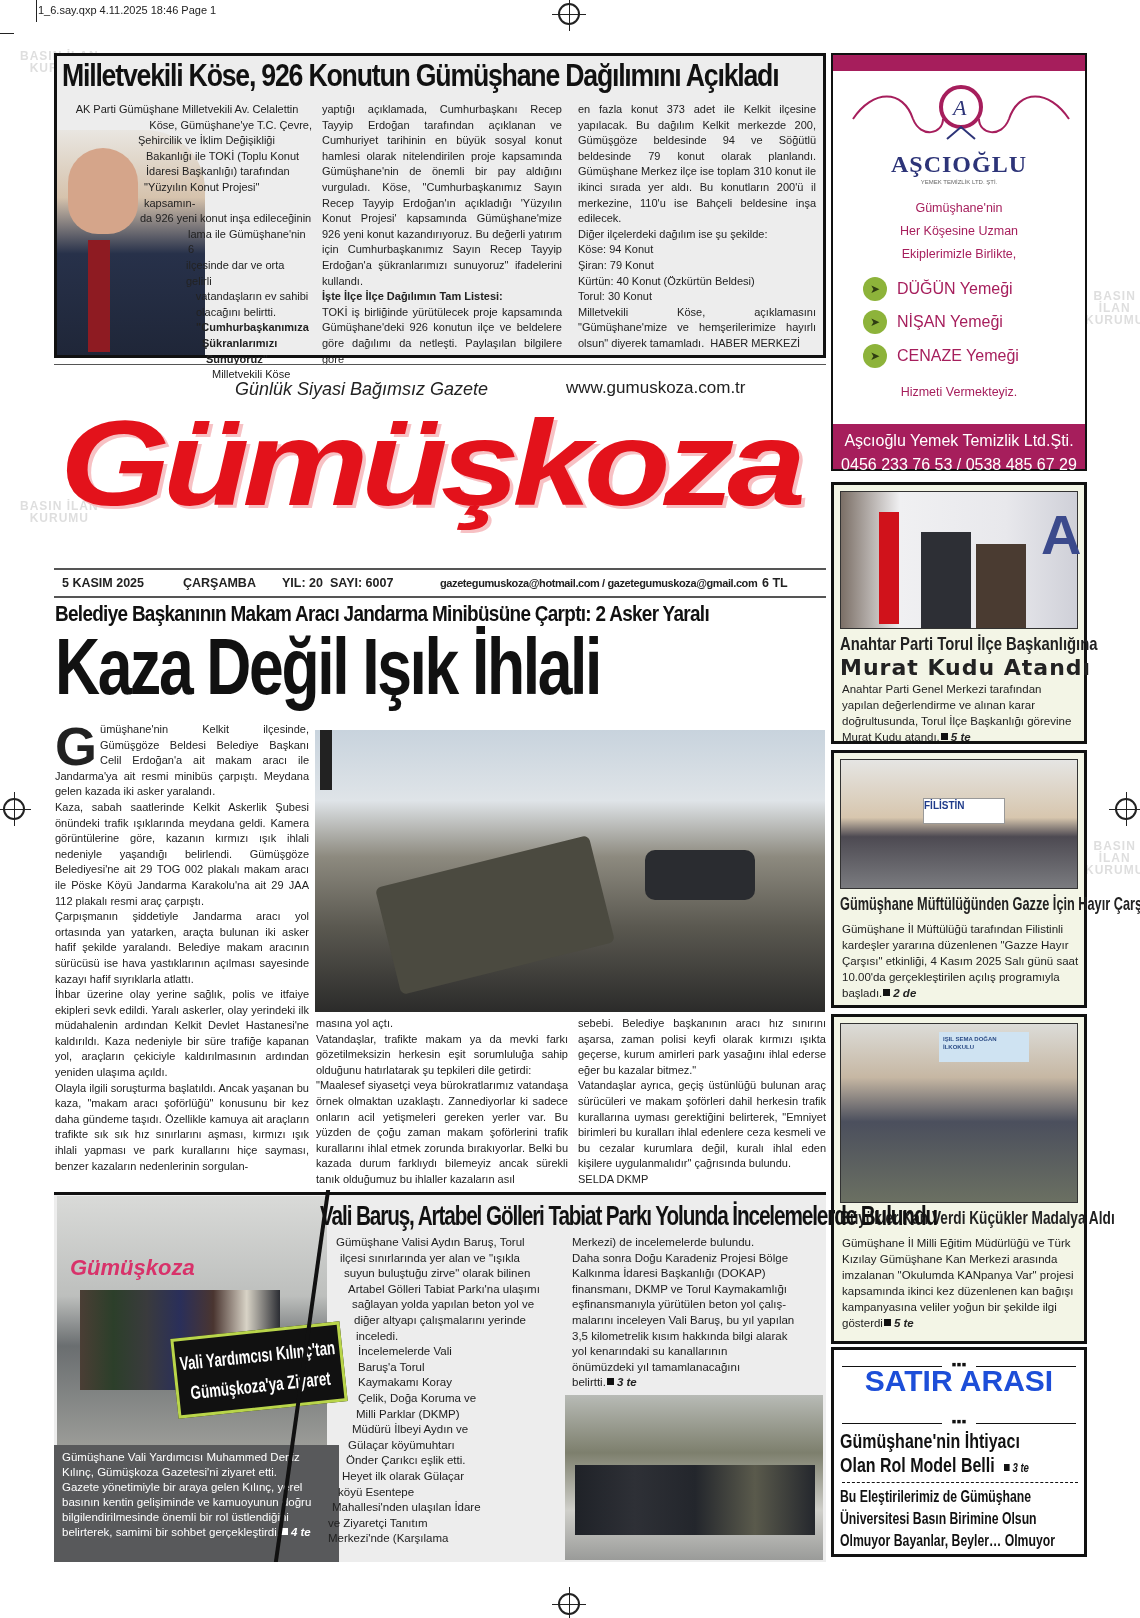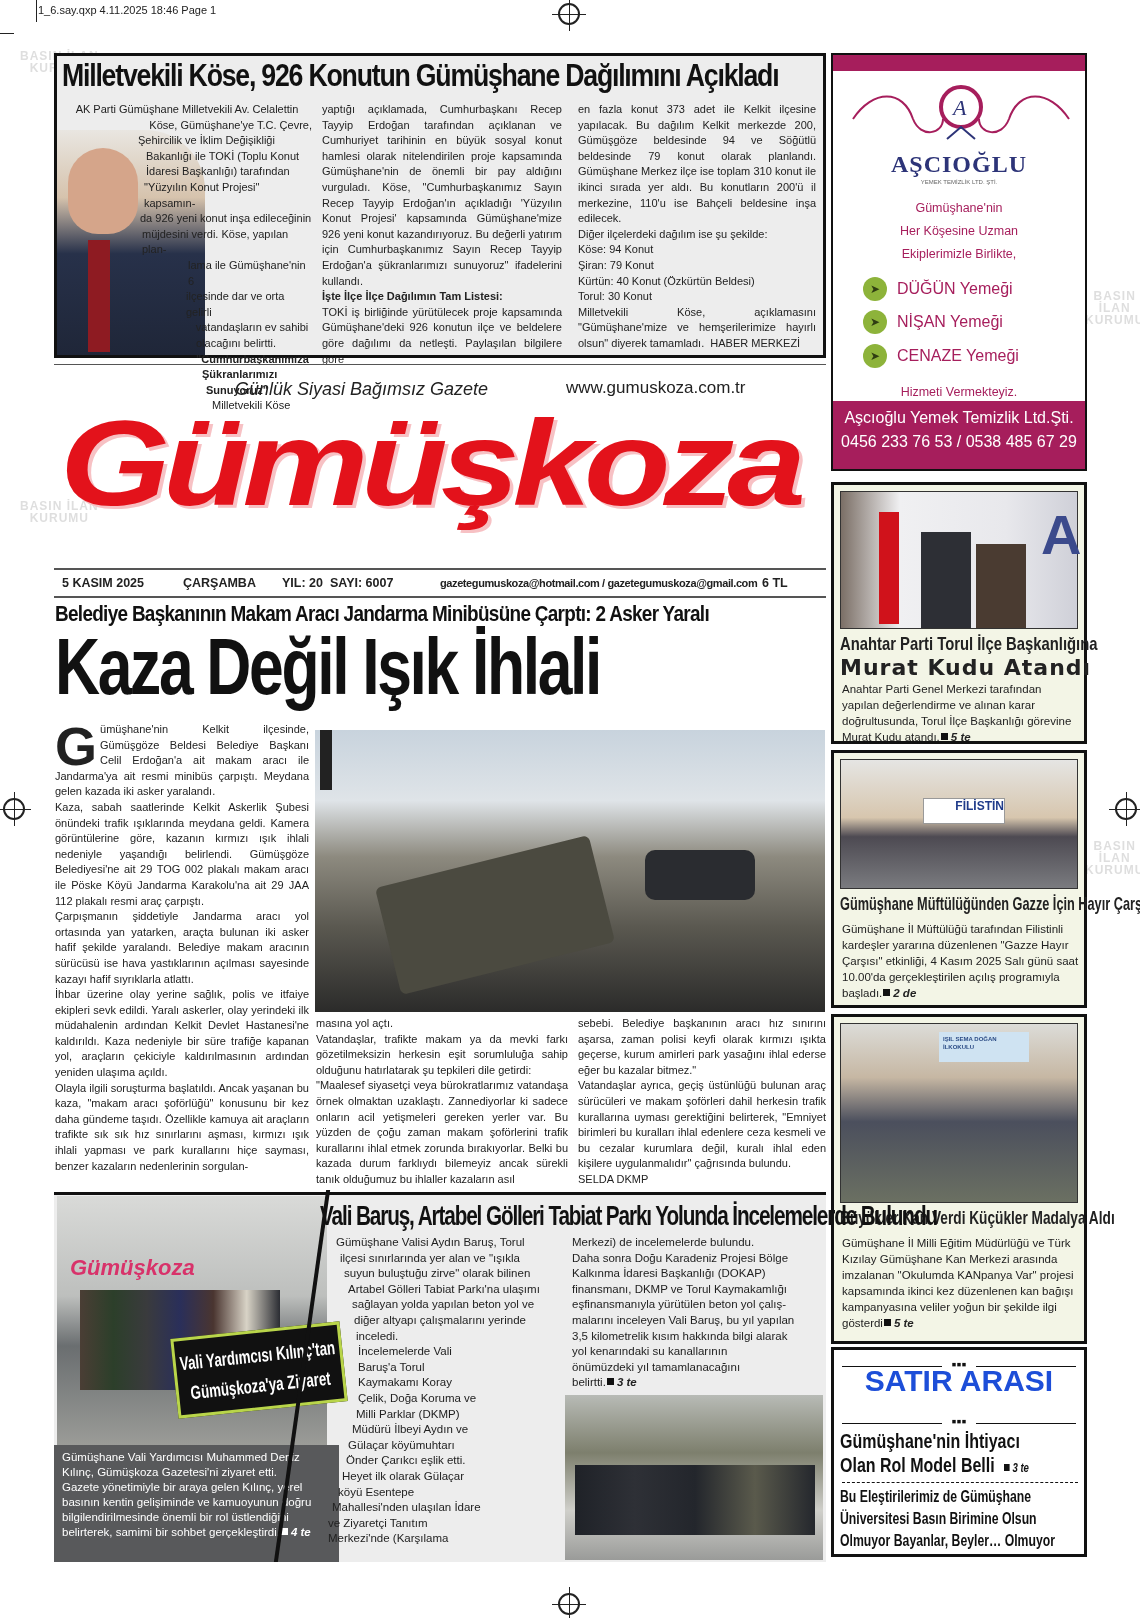--- a/index.html
+++ b/index.html
@@ -15,21 +15,21 @@
   .headline1 { left: 62px; top: 58px; font-size: 31px; letter-spacing: -1.4px; transform: scaleX(0.86); color: #111; }
   .person-photo { left: 57px; top: 130px; width: 148px; height: 225px; background: linear-gradient(180deg,#e9e6e1 0%,#d6c3ad 30%,#27314a 55%,#1f2638 100%); border-radius: 0 60px 0 0; }
   .tie { left: 88px; top: 240px; width: 22px; height: 112px; background: #8e1b22; }
   .col { position: absolute; }
   .ad { left: 831px; top: 53px; width: 256px; height: 418px; border: 2px solid #111; background: #fff; }
   .ad-top { left: 0; top: 0; width: 100%; height: 16px; background: #a61e5c; position: absolute; }
   .ad-brand { position: absolute; left: 0; width: 100%; top: 96px; text-align: center; font-family: "Liberation Serif", serif; font-weight: 700; font-size: 24px; color: #2d3478; letter-spacing: 1px; }
   .ad-sub { position: absolute; left: 0; width: 100%; text-align: center; font-size: 12.5px; color: #a61e5c; }
   .ad-item { position: absolute; left: 30px; font-size: 16px; color: #a61e5c; display: flex; align-items: center; gap: 10px; }
   .leaf { width: 24px; height: 24px; border-radius: 50%; background: #8db33a; color: #2f3d12; font-size: 12px; display: flex; align-items: center; justify-content: center; }
-  .ad-bottom { position: absolute; left: 0; bottom: 0; width: 100%; height: 68px; background: #a61e5c; color: #fff; text-align: center; padding-top: 5px; }
+  .ad-bottom { position: absolute; left: 0; bottom: 0; width: 100%; height: 45px; background: #a61e5c; color: #fff; text-align: center; padding-top: 5px; }
   .ad-bottom div { font-size: 16px; line-height: 24px; }
   .tagline { left: 235px; top: 379px; font-size: 18px; font-style: italic; color: #222; }
   .site { left: 566px; top: 378px; font-size: 17px; color: #222; }
   .masthead { left: 60px; top: 398px; font-size: 120px; font-weight: 700; font-style: italic; color: #e3121b; letter-spacing: -6px; transform: scaleX(1.18); transform-origin: left top; text-shadow: 3px 3px 0 #f7c1c4; line-height: 130px; }
   .rule { background: #555; height: 2px; }
   .dateline { top: 576px; font-size: 12.5px; font-weight: 700; color: #222; }
   .kicker { left: 55px; top: 601px; font-size: 22px; letter-spacing: -0.8px; transform: scaleX(0.86); color: #111; }
   .bighead { left: 55px; top: 622px; font-size: 80px; letter-spacing: -3px; transform: scaleX(0.78); color: #111; line-height: 90px; }
   .dropcap { float: left; font-size: 54px; line-height: 44px; font-weight: 700; margin-right: 3px; margin-top: 2px; }
   .crash-photo { left: 315px; top: 730px; width: 510px; height: 282px; background: linear-gradient(180deg,#c8d3dd 0%,#dfe4e8 25%,#8d8a7f 45%,#5a5850 70%,#2b2b2a 100%); }
@@ -76,21 +76,20 @@
 <div class="abs tie"></div>
 
 <div class="col body-text" style="left:62px;top:102px;width:250px;text-align:right">
   <div style="text-align:center">AK Parti Gümüşhane Milletvekili Av. Celalettin</div>
   <div style="padding-left:42px;text-align:right">Köse, Gümüşhane'ye T.C. Çevre,</div>
   <div style="padding-left:76px;text-align:left">Şehircilik ve İklim Değişikliği</div>
   <div style="padding-left:84px;text-align:left">Bakanlığı ile TOKİ (Toplu Konut</div>
   <div style="padding-left:84px;text-align:left">İdaresi Başkanlığı) tarafından</div>
   <div style="padding-left:82px;text-align:left">"Yüzyılın Konut Projesi" kapsamın-</div>
   <div style="padding-left:78px;text-align:left">da 926 yeni konut inşa edileceğinin</div>
-  <div style="padding-left:80px;text-align:left">müjdesini verdi. Köse, yapılan plan-</div>
   <div style="padding-left:126px;text-align:left">lama ile Gümüşhane'nin 6</div>
   <div style="padding-left:124px;text-align:left">ilçesinde dar ve orta gelirli</div>
   <div style="padding-left:130px;text-align:center">vatandaşların ev sahibi</div>
   <div style="padding-left:134px;text-align:left">olacağını belirtti.</div>
   <div style="padding-left:134px;text-align:left;font-weight:700">"Cumhurbaşkanımıza</div>
   <div style="padding-left:140px;text-align:left;font-weight:700">Şükranlarımızı</div>
   <div style="padding-left:144px;text-align:left;font-weight:700">Sunuyoruz"</div>
   <div style="padding-left:150px;text-align:left">Milletvekili Köse</div>
 </div>
 <div class="col body-text" style="left:322px;top:102px;width:240px;text-align:justify">
@@ -189,21 +188,21 @@
     <div style="position:absolute;left:135px;top:52px;width:50px;height:84px;background:#4a3b31"></div>
     <div style="position:absolute;left:200px;top:10px;font-size:56px;font-weight:700;color:#3b4a8c">A</div>
   </div>
   <div class="side-title" style="top:148px;font-size:19px;transform:scaleX(0.78)">Anahtar Parti Torul İlçe Başkanlığına</div>
   <div class="side-title" style="top:170px;font-size:22px;letter-spacing:1px;font-family:'DejaVu Sans',sans-serif;font-weight:700">Murat Kudu Atandı</div>
   <div class="side-body" style="top:196px"><span>Anahtar Parti Genel Merkezi tarafından yapılan değerlendirme ve alınan karar doğrultusunda, Torul İlçe Başkanlığı görevine Murat Kudu atandı.</span><span class="sq"></span><span class="ref">5 te</span></div>
 </div>
 
 <div class="abs side-card" style="left:831px;top:750px;width:256px;height:258px">
   <div class="side-photo" style="height:130px;background:linear-gradient(180deg,#e5e5e3 0%,#d7c6ae 45%,#4d4a52 60%,#7a7b7f 100%)">
-    <div style="position:absolute;left:82px;top:38px;width:82px;height:26px;background:#fff;border:1px solid #999;font-size:12px;font-weight:700;color:#1f3b8a;text-align:right;line-height:14px">FİLİSTİN</div>
+    <div style="position:absolute;left:82px;top:38px;width:82px;height:26px;background:#fff;border:1px solid #999;font-size:10px;font-weight:700;color:#1f3b8a;text-align:left;line-height:14px">FİLİSTİN</div>
   </div>
   <div class="side-title" style="top:140px;font-size:19px;transform:scaleX(0.67)">Gümüşhane Müftülüğünden Gazze İçin Hayır Çarşısı</div>
   <div class="side-body" style="top:168px"><span>Gümüşhane İl Müftülüğü tarafından Filistinli kardeşler yararına düzenlenen "Gazze Hayır Çarşısı" etkinliği, 4 Kasım 2025 Salı günü saat 10.00'da gerçekleştirilen açılış programıyla başladı.</span><span class="sq"></span><span class="ref">2 de</span></div>
 </div>
 
 <div class="abs side-card" style="left:831px;top:1014px;width:256px;height:330px">
   <div class="side-photo" style="height:180px;background:linear-gradient(180deg,#dcdcd8 0%,#c6b7a3 30%,#4b4f5d 55%,#6b7062 100%)">
     <div style="position:absolute;left:98px;top:8px;width:90px;height:30px;background:#cfe3f2;font-size:6px;font-weight:700;color:#2c4c86;padding:3px 4px;line-height:8px">IŞIL SEMA DOĞAN İLKOKULU</div>
   </div>
   <div class="side-title" style="top:190px;font-size:19px;transform:scaleX(0.72)">Büyükler Kan Verdi Küçükler Madalya Aldı</div>

